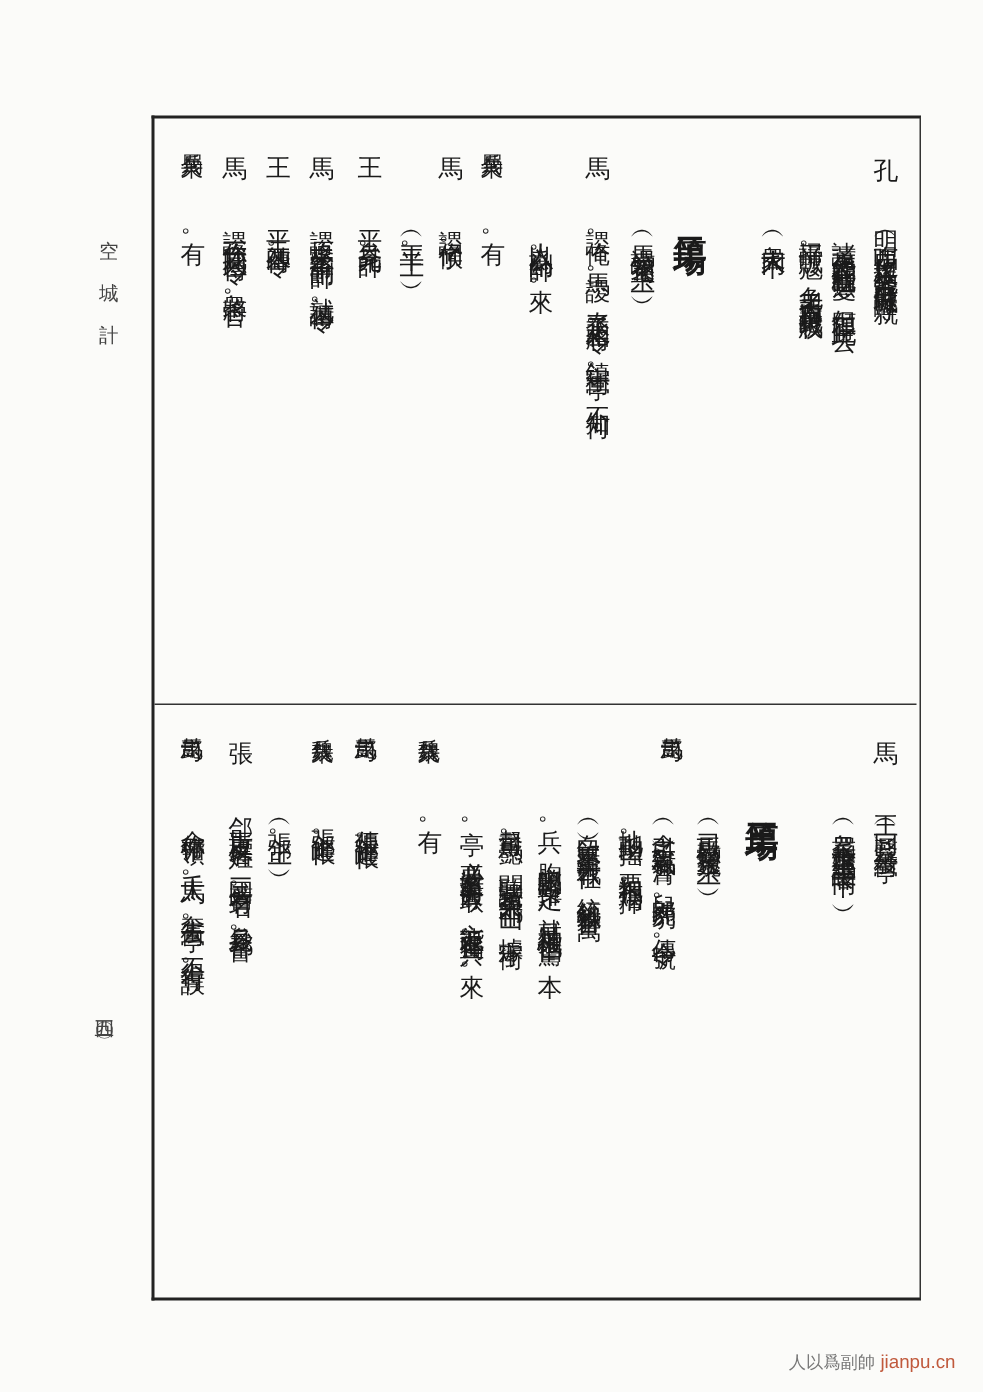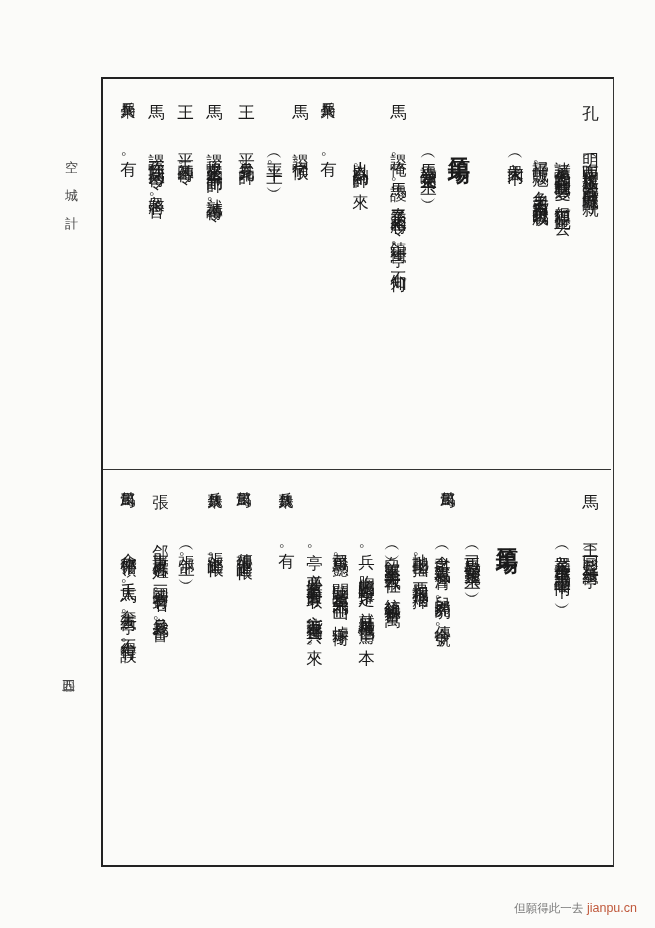--- a/index.html
+++ b/index.html
@@ -83,15 +83,15 @@
 <div class="col" style="left:234px; top:540px;">傳張郃進帳。</div>
 <div class="col spk spk3" style="left:205px; top:482px;">衆魏兵</div>
 <div class="col" style="left:205px; top:540px;">張郃進帳。</div>
 <div class="col" style="left:176px; top:540px;">（張郃上。）</div>
 <div class="col spk" style="left:150px; top:482px; letter-spacing:16px;">張　郃</div>
 <div class="col" style="left:150px; top:540px;">靑史標名姓。三國舊有名。參見都督。</div>
 <div class="col spk spk3" style="left:118px; top:482px;">司馬懿</div>
 <div class="col" style="left:118px; top:540px;">命你帶領　千人馬。奪去街亭。不得有誤。</div>
 
 <div class="watermark">
-  <span>但願得此一去</span>
+  <span>人以爲副帥</span>
   <span class="url">jianpu.cn</span>
 </div>
 
 </body></html>

